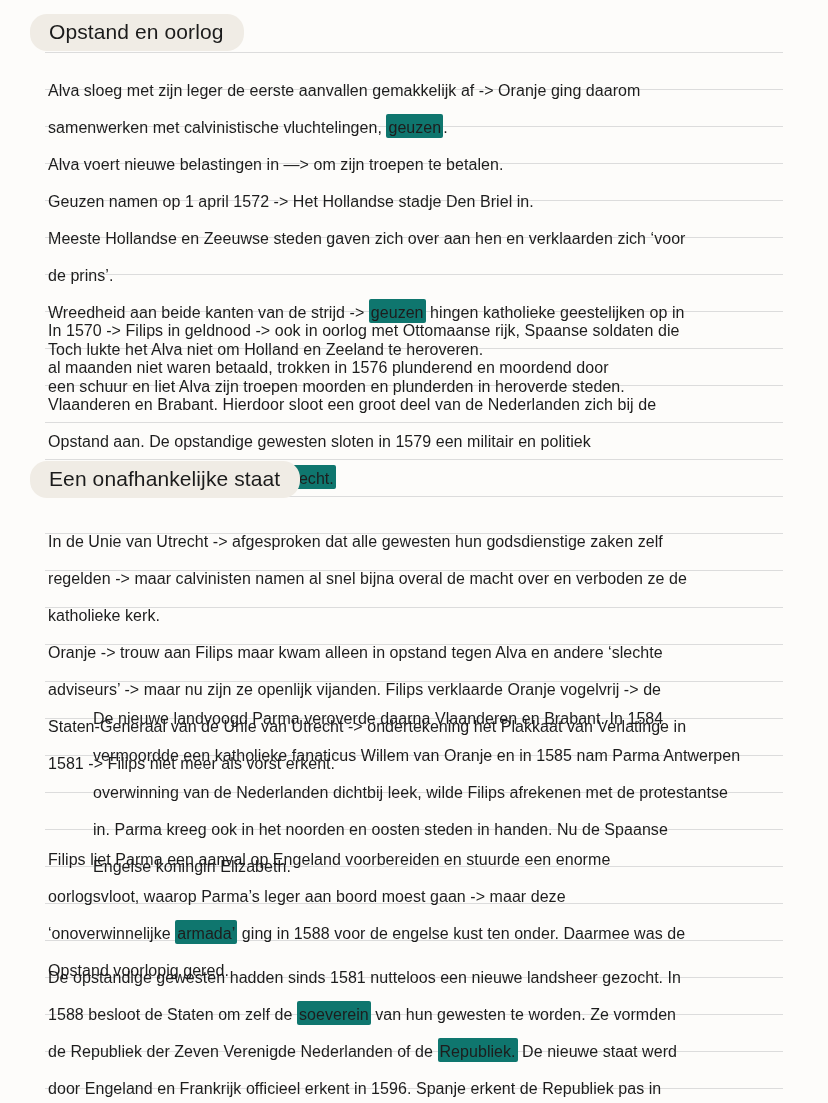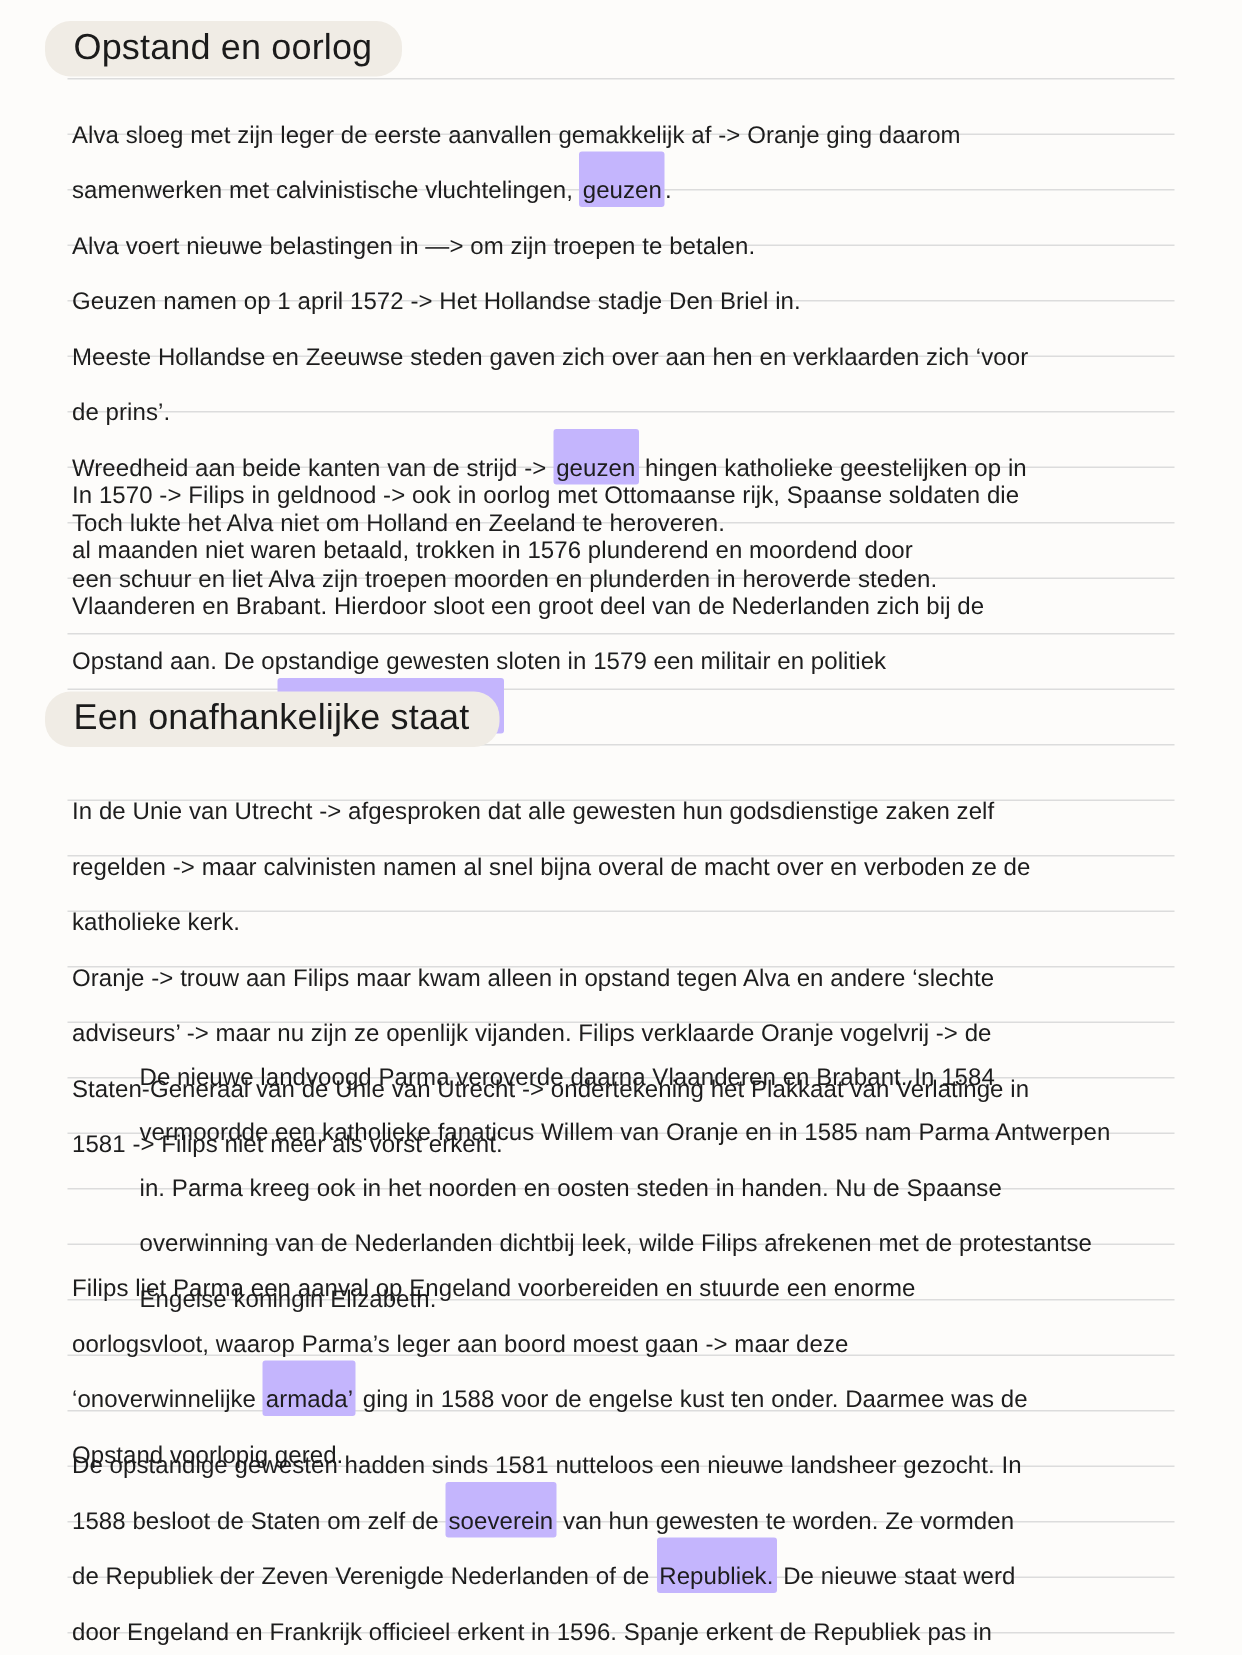--- a/index.html
+++ b/index.html
@@ -39,21 +39,21 @@
     position: absolute;
     left: 0; top: 0;
     width: 828px;
     height: 1103px;
     z-index: 1;
   }
 
   .section-heading {
     position: absolute;
     left: 30px;
-    font-size: 24px;
+    font-size: 21px;
     font-weight: 400;
     letter-spacing: .1px;
     color: #1b1b1b;
     line-height: 30px;
     padding: 3px 20px 4px 19px;
     background: #f0ece5;
     border-radius: 17px;
     white-space: nowrap;
     box-sizing: border-box;
   }
@@ -64,23 +64,23 @@
     width: 733px;
     font-size: 16px;
     line-height: 37px;
     letter-spacing: .05px;
     color: #1d1d1d;
     text-align: left;
   }
   .para .ln { display: block; white-space: nowrap; }
 
   mark.hl {
-    background: #c4b5fd;
+    background: #0f766e;
     color: inherit;
-    padding: 18px 2px 2px 2px;
+    padding: 5px 2px 2px 2px;
     border-radius: 2px;
     text-align: center;
   }
 </style>
 </head>
 <body>
 
 <div id="rules">
     <div class="rule" style="top: 52px;"></div>
     <div class="rule" style="top: 89px;"></div>
@@ -145,22 +145,22 @@
       <span class="ln">katholieke kerk.</span>
       <span class="ln">Oranje -&gt; trouw aan Filips maar kwam alleen in opstand tegen Alva en andere ‘slechte</span>
       <span class="ln">adviseurs’ -&gt; maar nu zijn ze openlijk vijanden. Filips verklaarde Oranje vogelvrij -&gt; de</span>
       <span class="ln">Staten-Generaal van de Unie van Utrecht -&gt; ondertekening het Plakkaat van Verlatinge in</span>
       <span class="ln">1581 -&gt; Filips niet meer als vorst erkent.</span>
     </div>
 
   <div class="para" style="top:700px;margin-left:45px;">
       <span class="ln">De nieuwe landvoogd Parma veroverde daarna Vlaanderen en Brabant. In 1584</span>
       <span class="ln">vermoordde een katholieke fanaticus Willem van Oranje en in 1585 nam Parma Antwerpen</span>
+      <span class="ln">overwinning van de Nederlanden dichtbij leek, wilde Filips afrekenen met de protestantse</span>
       <span class="ln">in. Parma kreeg ook in het noorden en oosten steden in handen. Nu de Spaanse</span>
-      <span class="ln">overwinning van de Nederlanden dichtbij leek, wilde Filips afrekenen met de protestantse</span>
       <span class="ln">Engelse koningin Elizabeth.</span>
     </div>
 
   <div class="para" style="top:841px;">
       <span class="ln">Filips liet Parma een aanval op Engeland voorbereiden en stuurde een enorme</span>
       <span class="ln">oorlogsvloot, waarop Parma’s leger aan boord moest gaan -&gt; maar deze</span>
       <span class="ln">‘onoverwinnelijke <mark class="hl">armada’</mark> ging in 1588 voor de engelse kust ten onder. Daarmee was de</span>
       <span class="ln">Opstand voorlopig gered.</span>
     </div>
 

